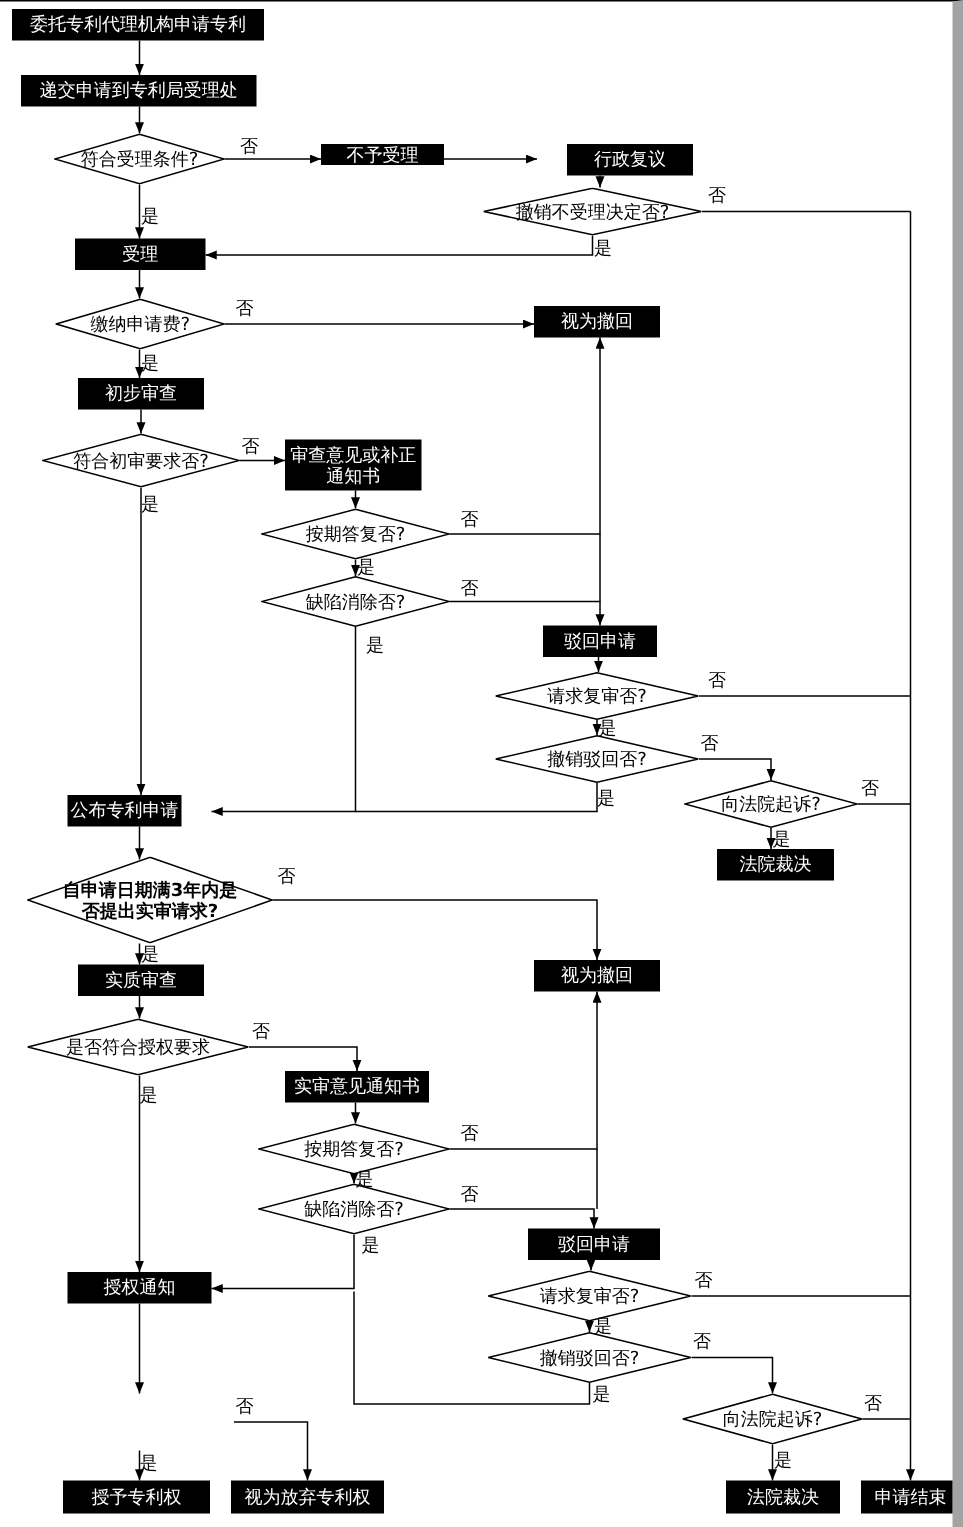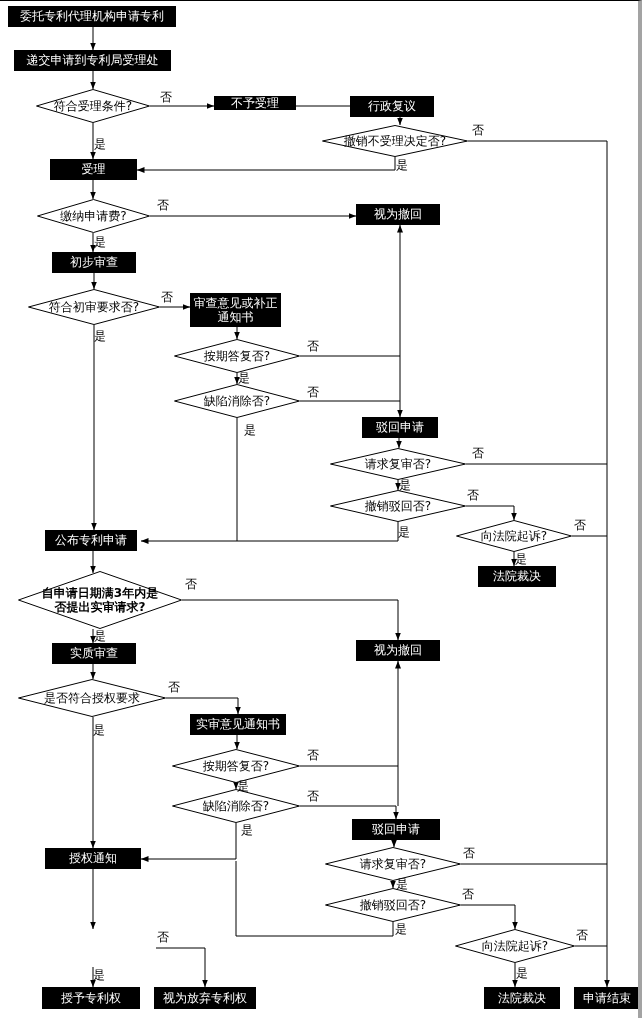--- a/index.html
+++ b/index.html
@@ -1,19 +1,19 @@
 <!DOCTYPE html>
 <html><head>
 <meta charset="utf-8">
 <style>
   html,body{margin:0;padding:0;background:#fff;}
   .canvas{
     position:relative;width:642px;height:1018px;background:#fff;
     font-family:"DejaVu Sans","Liberation Sans",sans-serif;
-    border-top:1px solid #000;border-right:4px solid #a3a3a3;
+    border-top:1px solid #000;border-right:7px solid #a3a3a3;
     box-sizing:border-box;overflow:hidden;
   }
   .layer{position:absolute;left:0;top:0;width:100%;height:100%;}
   svg.edges{position:absolute;left:0;top:0;display:block;}
   .node{
     position:absolute;display:flex;align-items:center;justify-content:center;
     text-align:center;font-size:12px;line-height:1.18;color:#000;
   }
   .node.rect{background:#000;color:#fff;padding:0 2px;box-sizing:border-box;}
   .node.diamond > svg{position:absolute;left:0;top:0;width:100%;height:100%;}
@@ -95,21 +95,21 @@
           <polygon points="57,0.5 113.5,17 57,33.5 0.5,17" fill="#fff" stroke="#000" stroke-width="1"></polygon>
         </svg>
         <span class="lbl">符合受理条件?</span>
       </div>
       <div class="node rect" style="left: 14px; top: 49px; width: 157px; height: 21px;">
         <span class="lbl">递交申请到专利局受理处</span>
       </div>
       <div class="node rect" style="left: 214px; top: 95px; width: 82px; height: 14px;">
         <span class="lbl">不予受理</span>
       </div>
-      <div class="node rect" style="left: 350px; top: 95px; width: 84px; height: 21px;">
+      <div class="node rect" style="left: 378px; top: 95px; width: 84px; height: 21px;">
         <span class="lbl">行政复议</span>
       </div>
       <div class="node diamond" style="left: 322px; top: 124px; width: 146px; height: 32px;">
         <svg viewBox="0 0 146 32">
           <polygon points="73,0.5 145.5,16 73,31.5 0.5,16" fill="#fff" stroke="#000" stroke-width="1"></polygon>
         </svg>
         <span class="lbl">撤销不受理决定否?</span>
       </div>
       <div class="node rect" style="left: 50px; top: 158px; width: 87px; height: 21px;">
         <span class="lbl">受理</span>
@@ -164,21 +164,21 @@
       </div>
       <div class="node diamond" style="left: 456px; top: 519px; width: 116px; height: 32px;">
         <svg viewBox="0 0 116 32">
           <polygon points="58,0.5 115.5,16 58,31.5 0.5,16" fill="#fff" stroke="#000" stroke-width="1"></polygon>
         </svg>
         <span class="lbl">向法院起诉?</span>
       </div>
       <div class="node rect" style="left: 478px; top: 565px; width: 78px; height: 21px;">
         <span class="lbl">法院裁决</span>
       </div>
-      <div class="node rect" style="left: 45px; top: 529px; width: 92px; height: 21px;">
+      <div class="node rect" style="left: 45px; top: 529px; width: 76px; height: 21px;">
         <span class="lbl">公布专利申请</span>
       </div>
       <div class="node diamond" style="left: 18px; top: 570px; width: 164px; height: 58px; font-weight: bold;">
         <svg viewBox="0 0 164 58">
           <polygon points="82,0.5 163.5,29 82,57.5 0.5,29" fill="#fff" stroke="#000" stroke-width="1"></polygon>
         </svg>
         <span class="lbl" style="max-width: 126px;">自申请日期满3年内是否提出实审请求?</span>
       </div>
       <div class="node rect" style="left: 52px; top: 642px; width: 84px; height: 21px;">
         <span class="lbl">实质审查</span>

